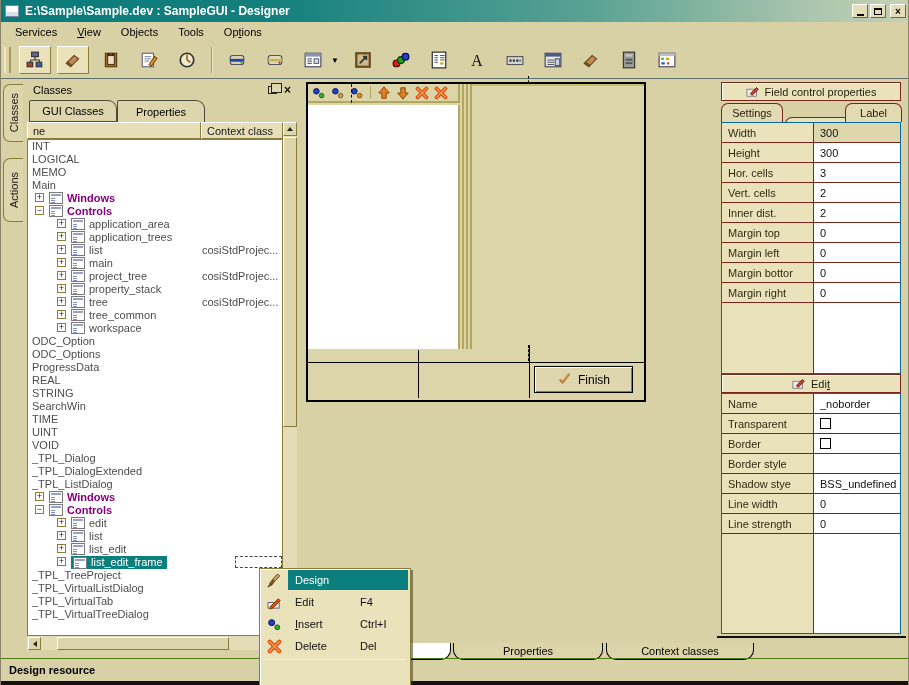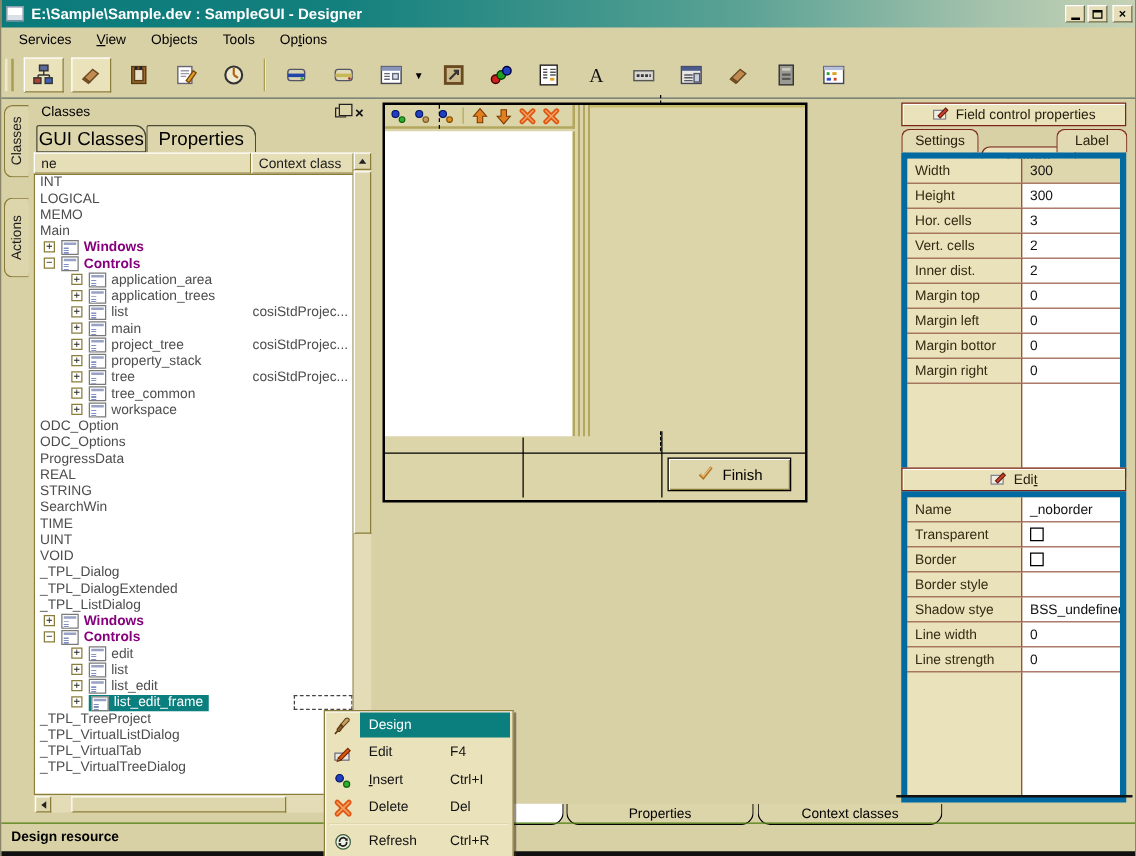--- a/index.html
+++ b/index.html
@@ -35,21 +35,21 @@
   .side-tab { position:absolute; left:2px; width:20px; background:#ddd5ab; border:1px solid #8a7d3a; border-right:none;
     border-radius:7px 0 0 7px; display:flex; align-items:center; justify-content:center; }
   .side-tab span { writing-mode:vertical-rl; transform:rotate(180deg); font-size:11px; color:#1a1a1a; }
   
   .lp-header { position:absolute; left:24px; top:82px; width:272px; height:16px; display:flex; align-items:center; font-size:11px; padding-left:8px; }
   .lp-hbtns { margin-left:auto; display:flex; align-items:center; gap:7px; padding-right:6px; }
   .dock-ico { position:relative; width:9px; height:8px; border:1px solid #222; background:#ddd5ab; }
   .dock-ico::before { content:""; position:absolute; left:2px; top:-4px; width:9px; height:8px; border:1px solid #222; background:#ddd5ab; }
   .x-ico { font-size:12px; font-weight:bold; line-height:10px; color:#111; }
   .lp-tab { position:absolute; top:100px; height:22px; background:#ddd5ab; border:1px solid #4a4a36; border-bottom:none;
-    border-radius:2px 9px 0 0; display:flex; align-items:center; justify-content:center; font-size:15px; }
+    border-radius:2px 9px 0 0; display:flex; align-items:center; justify-content:center; font-size:11px; }
   .col-hdr { position:absolute; top:122px; height:17px; background:#e5deb6; border:1px solid; border-color:#fff #8a7d3a #8a7d3a #fff;
     font-size:11px; display:flex; align-items:center; padding-left:5px; color:#1a1a1a; }
   .tree { position:absolute; left:26px; top:139px; width:256px; height:497px; background:#fff; border:1px solid #8a7d3a;
     overflow:hidden; font-size:11px; color:#4d4d4d; }
   .t-row { position:absolute; left:0; width:100%; height:13px; line-height:13px; white-space:nowrap; }
   .t-exp { position:absolute; top:1px; width:9px; height:9px; border:1px solid #8a7d3a; background:#fff; font-size:9px;
     line-height:7px; text-align:center; color:#222; }
   .t-ico { position:absolute; top:0px; width:14px; height:12px; border:1px solid #7a7a7a; background:#fff; }
   .t-ico::before { content:""; position:absolute; left:1px; top:1px; right:1px; height:2px; background:#98a2c4; }
   .t-ico::after { content:""; position:absolute; left:1px; top:5px; width:4px; height:5px;
@@ -88,21 +88,21 @@
   
   .btab { position:absolute; top:643px; height:17px; background:#ddd5aa; border:1px solid #000; border-top:none;
     border-radius:0 0 10px 10px; display:flex; align-items:center; justify-content:center; font-size:11px; }
   .btab.active { background:#fff; }
   
   .rp-header { position:absolute; width:180px; height:19px; background:#e9e2bb; border:1px solid #7a241c;
     box-shadow:inset 1px 1px 0 #fff; display:flex; align-items:center; justify-content:center; gap:5px; font-size:11px; color:#241d0c; }
   .rp-tab { position:absolute; top:103px; height:19px; background:#e2dab2; border:1px solid #7a241c; border-bottom:none;
     border-radius:7px 7px 0 0; display:flex; align-items:center; justify-content:center; font-size:11px; color:#241d0c; }
   .rp-tab.active { background:#e9e2bb; font-weight:bold; }
-  .grid { position:absolute; left:720px; width:180px; border:5px solid #0369a1; font-size:11px; }
+  .grid { position:absolute; left:720px; width:180px; border:1px solid #0369a1; font-size:11px; }
   .g-row { display:flex; height:20px; border-bottom:1px solid #7a241c; }
   .g-row:last-child { border-bottom:none; }
   .g-label { width:92px; background:#e9e2bb; border-right:1px solid #7a241c; color:#322a12; display:flex; align-items:center; padding-left:6px;
     overflow:hidden; white-space:nowrap; }
   .g-value { flex:1; background:#fff; display:flex; align-items:center; padding-left:6px; color:#111; overflow:hidden; white-space:nowrap; }
   .g-value.hl { background:#ded6ac; }
   .g-check { width:11px; height:11px; border:1px solid #000; background:#fff; }
   .g-filler { display:flex; border-bottom:none; }
   .g-filler .g-label { background:#e9e2bb; }
   .rp-bottomline { position:absolute; left:716px; top:636px; width:189px; height:2px; background:#111; }
@@ -703,29 +703,15 @@
             <path d="M3 3 L13 13 M13 3 L3 13" stroke="#e05510" stroke-width="4.5" stroke-linecap="round"></path>
             <path d="M3 3 L13 13 M13 3 L3 13" stroke="#f0a060" stroke-width="1.5" stroke-linecap="round"></path>
           </svg>
         </span>
         <span class="cm-body">
           <span class="cm-label">Delete</span>
           <span class="cm-short">Del</span>
         </span>
       </div>
       <div class="cm-sep"></div>
-      <div class="cm-item">
-        <span class="cm-icon">
-          <svg width="15" height="15" viewBox="0 0 16 16">
-            <circle cx="8" cy="8" r="6.2" fill="#eef2e4" stroke="#3a5a3a"></circle>
-            <path d="M5 8 a3 3 0 0 1 6 -1 M11 8 a3 3 0 0 1 -6 1" stroke="#222" stroke-width="1.5" fill="none"></path>
-            <path d="M11.6 4.4 l0.4 2.6 -2.6 -0.4 Z" fill="#222"></path>
-            <path d="M4.4 11.6 l-0.4 -2.6 2.6 0.4 Z" fill="#222"></path>
-          </svg>
-        </span>
-        <span class="cm-body">
-          <span class="cm-label">Refresh</span>
-          <span class="cm-short">Ctrl+R</span>
-        </span>
-      </div>
     </div>
 
 </div>
 
 </body></html>

